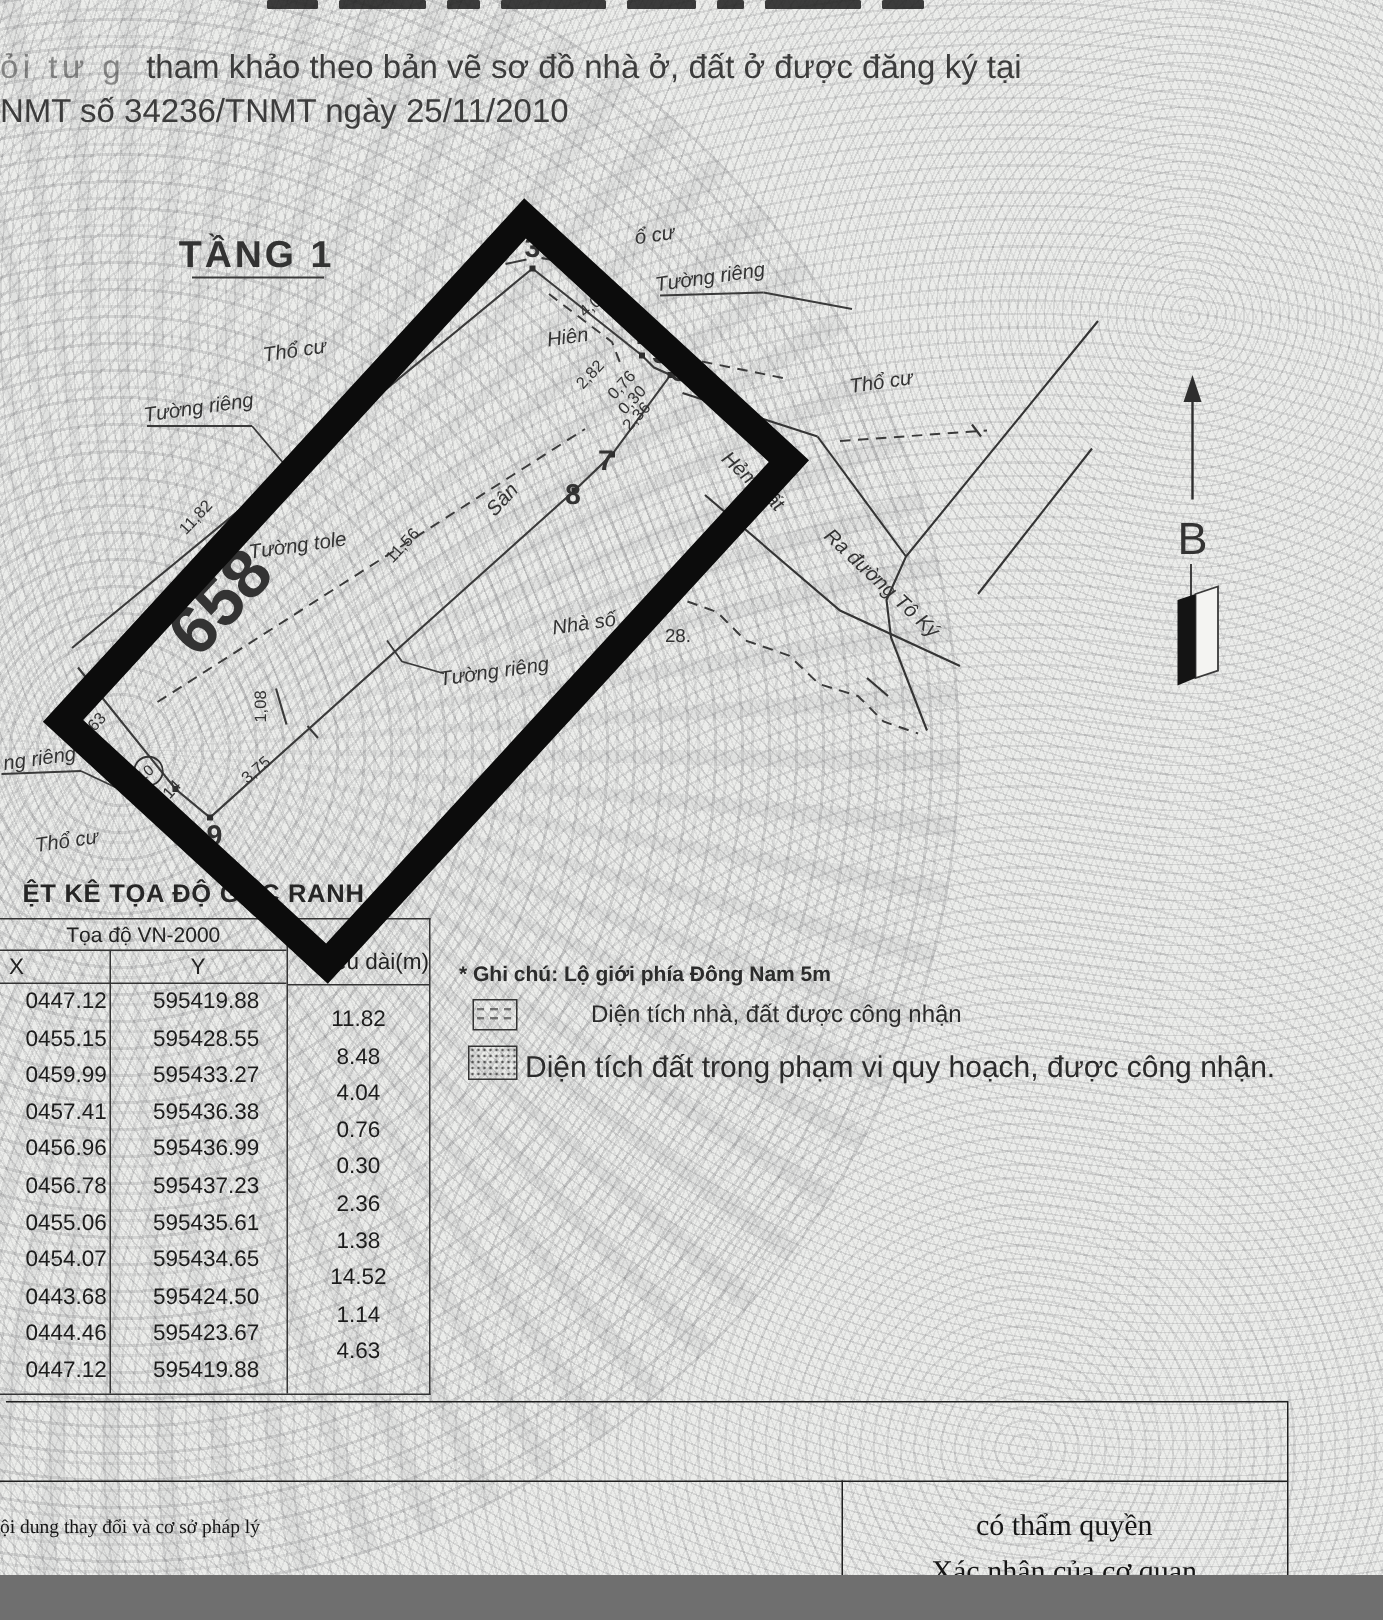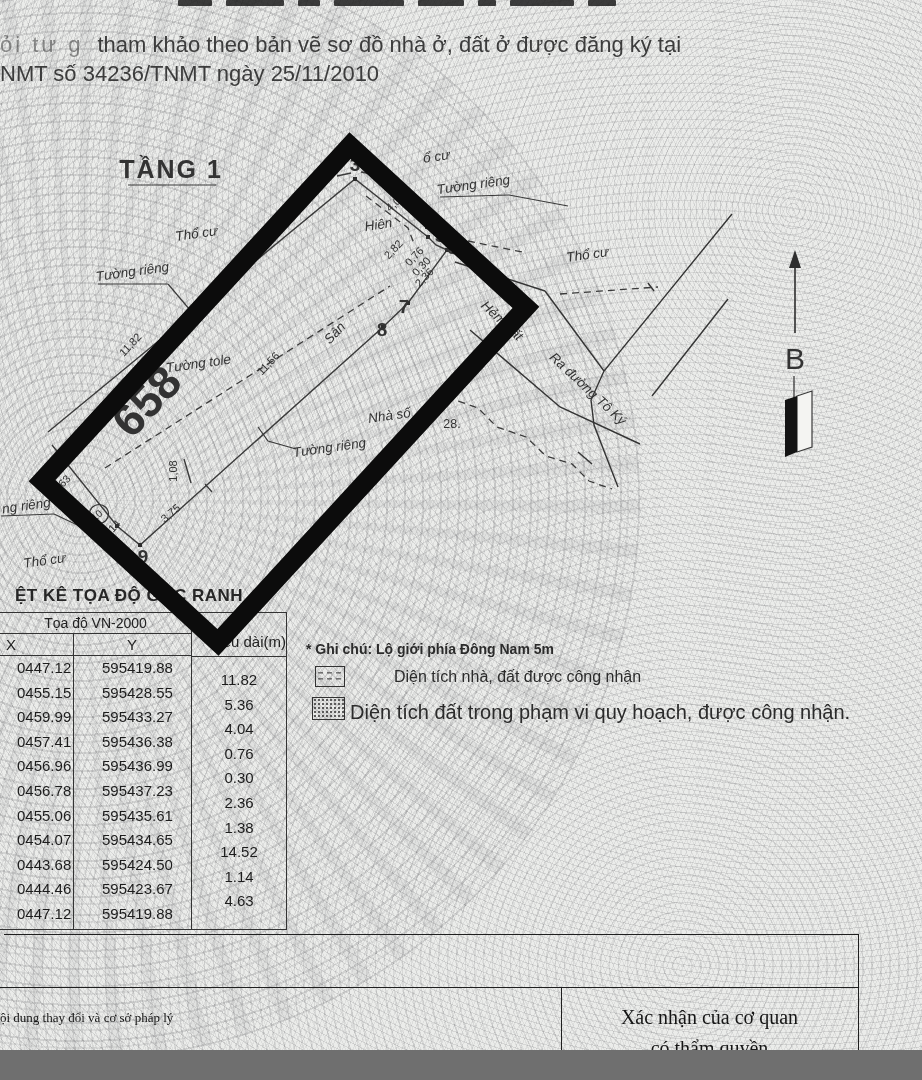--- a/index.html
+++ b/index.html
@@ -263,21 +263,21 @@
             <span class="cx">0447.12</span>
             <span class="cy">595419.88</span>
           </div>
         </div>
     </div>
     <div class="collen">
       <div class="lenhead">ều dài(m)</div>
       <div class="lenline"></div>
       <div class="lenvals">
           <div class="lrow">11.82</div>
-          <div class="lrow">5.36</div>
+          <div class="lrow">8.48</div>
           <div class="lrow">4.04</div>
           <div class="lrow">0.76</div>
           <div class="lrow">0.30</div>
           <div class="lrow">2.36</div>
           <div class="lrow">1.38</div>
           <div class="lrow">14.52</div>
           <div class="lrow">1.14</div>
           <div class="lrow">4.63</div>
         </div>
     </div>
@@ -288,17 +288,17 @@
   <div class="abs lg1t">Diện tích nhà, đất được công nhận</div>
   <div class="abs lg2"></div>
   <div class="abs lg2t">Diện tích đất trong phạm vi quy hoạch, được công nhận.</div>
 
   <div class="abs s4-line" style="top:934px;left:4px;width:854px;"></div>
   <div class="abs s4-line" style="top:987px;left:0;width:858px;"></div>
   <div class="abs s4-vline"></div>
   <div class="abs s4-rline"></div>
   <div class="abs s4-col1 serif">ội dung thay đổi và cơ sở pháp lý</div>
   <div class="abs s4-col2 serif">
+    <div>có thẩm quyền</div>
     <div>Xác nhận của cơ quan</div>
-    <div>có thẩm quyền</div>
   </div>
   <div class="abs s4-line" style="top:1071px;left:0;width:858px;"></div>
 </div>
 
 </body></html>

